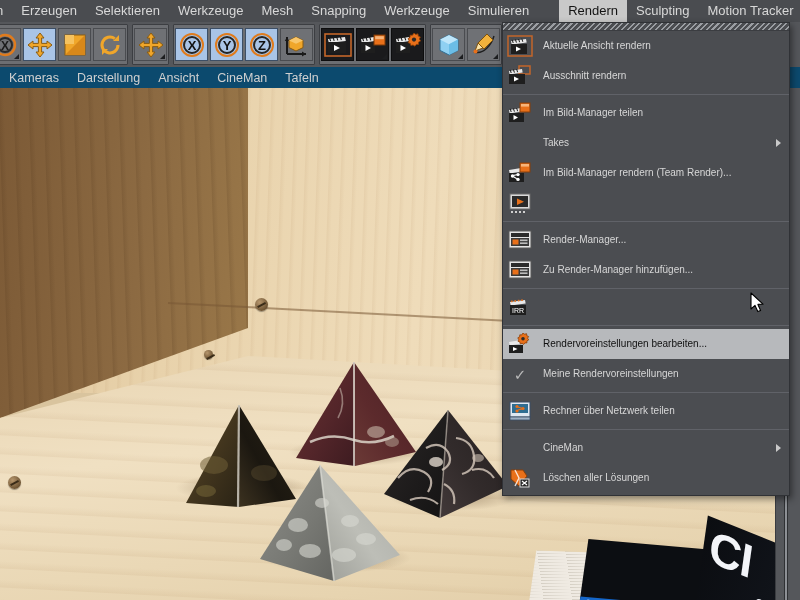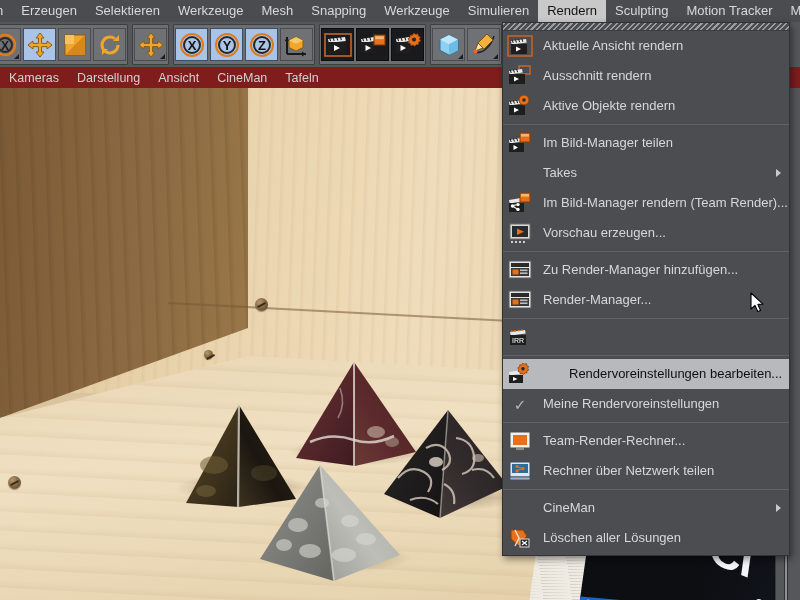--- a/index.html
+++ b/index.html
@@ -18,21 +18,21 @@
     background:#4a4c50;
     display:flex;align-items:center;
     border-bottom:1px solid #3a3c40;
     text-align:right;
   }
   .menubar .mi{
     font-size:13px;color:#d8d8d8;
     padding:3px 9px 4px 9px;white-space:nowrap;line-height:15px;
   }
   .menubar .mi.clipped{padding-left:0;margin-left:-4px;}
-  .menubar .mi.active{background:#c9c9c9;color:#141414;}
+  .menubar .mi.active{background:#c9c9c9;color:#141414;margin-left:21px;}
 
   
   .toolbar{
     position:absolute;left:0;top:22px;width:800px;height:45px;
     background:#55575b;
     display:flex;align-items:center;
   }
   .grp{display:flex;align-items:center;height:39px;
        background:#6c6e72;border:1px solid #3c3e42;margin-left:4px;border-radius:1px;}
   .grp.first{margin-left:-14px;}
@@ -45,21 +45,21 @@
   .tbtn.dark{background:#1a1a1c;border:1px solid #0d0d0e;}
   .tbtn .corner{
     position:absolute;right:1px;bottom:1px;width:0;height:0;
     border-left:5px solid transparent;border-bottom:5px solid #1d1e20;
   }
   .tbtn svg{display:block;}
 
   
   .submenubar{
     position:absolute;left:0;top:67px;width:800px;height:21px;
-    background:#7f1d1d;display:flex;align-items:center;
+    background:#0c4a6e;display:flex;align-items:center;
     border-bottom:1px solid #303236;
   }
   .submenubar .mi{font-size:12.5px;color:#d0d0d0;padding:3px 9px;line-height:14px;}
 
   
   .viewport{
     position:absolute;left:0;top:88px;width:775px;height:512px;
     overflow:hidden;background:#d9c49e;
   }
   .photo{position:absolute;inset:0;overflow:hidden;}
@@ -178,22 +178,22 @@
   }
   .mitem{
     position:relative;display:flex;align-items:center;height:30px;
     padding:0 6px 0 0;cursor:default;
   }
   .mitem.hl{background:#b7b9bc;}
   .mitem .ibox{
     width:30px;height:26px;margin-left:2px;margin-right:8px;
     display:flex;align-items:center;justify-content:center;flex:0 0 30px;
   }
-  .mitem .lbl{font-size:13px;color:#d7d7d7;line-height:16px;white-space:nowrap;text-align:center;}
-  .mitem.hl .lbl{color:#101010;margin-left:26px;}
+  .mitem .lbl{font-size:10px;color:#d7d7d7;line-height:16px;white-space:nowrap;text-align:center;}
+  .mitem.hl .lbl{color:#101010;}
   .mitem .arrow{
     position:absolute;right:8px;top:50%;margin-top:-4px;
     width:0;height:0;border-top:4px solid transparent;border-bottom:4px solid transparent;
     border-left:5px solid #c9c9c9;
   }
   .msep{height:1px;background:#606268;margin:3px 0;}
   .check{font-size:15px;color:#b9b9b9;line-height:15px;}
 
   
   .cursor{position:absolute;left:750px;top:292px;width:16px;height:22px;}
@@ -553,33 +553,20 @@
           <rect x="12" y="1" width="11" height="8" fill="none" stroke="#c4662a" stroke-width="1.5"></rect>
           <path d="M2 6 l13 -2 l.7 3.4 l-13 2 Z" fill="#e9e9e9"></path>
           <path d="M3.2 4.8 l1 3.2 M6.4 4.4 l1 3.2 M9.6 4 l1 3.2" stroke="#1b1b1b" stroke-width="1"></path>
           <rect x="2" y="9" width="16" height="10" fill="#1e1e1e"></rect>
           <path d="M7 11.5 L12 14 L7 16.5 Z" fill="#fff"></path>
         </svg>
       </div>
       <div class="lbl">Ausschnitt rendern</div>
     </div>
 
-    <div class="mitem">
-      <div class="ibox">
-        <svg width="26" height="22" viewBox="0 0 26 22">
-          <path d="M2 7 l13 -2 l.7 3.4 l-13 2 Z" fill="#e9e9e9"></path>
-          <path d="M3.2 5.8 l1 3.2 M6.4 5.4 l1 3.2 M9.6 5 l1 3.2" stroke="#1b1b1b" stroke-width="1"></path>
-          <rect x="2" y="10" width="16" height="10" fill="#1e1e1e"></rect>
-          <path d="M7 12.5 L12 15 L7 17.5 Z" fill="#fff"></path>
-          <circle cx="17" cy="5" r="5" fill="#e8701a" stroke="#8a3f08" stroke-width="1"></circle>
-          <circle cx="17" cy="5" r="1.8" fill="#2b2b2b"></circle>
-        </svg>
-      </div>
-      <div class="lbl">Aktive Objekte rendern</div>
-    </div>
 
     <div class="msep"></div>
 
     <div class="mitem">
       <div class="ibox">
         <svg width="26" height="22" viewBox="0 0 26 22">
           <path d="M2 8 l12 -2 l.7 3.4 l-12 2 Z" fill="#e9e9e9"></path>
           <path d="M3.2 6.8 l1 3.2 M6.4 6.4 l1 3.2 M9.6 6 l1 3.2" stroke="#1b1b1b" stroke-width="1"></path>
           <rect x="2" y="11" width="15" height="9" fill="#1e1e1e"></rect>
           <path d="M6.5 13 L11 15.5 L6.5 18 Z" fill="#fff"></path>
@@ -614,51 +601,50 @@
 
     <div class="mitem">
       <div class="ibox">
         <svg width="26" height="22" viewBox="0 0 26 22">
           <rect x="3" y="2" width="20" height="15" fill="#d9d9d9" stroke="#6a6a6a" stroke-width="1"></rect>
           <rect x="5" y="4" width="16" height="11" fill="#2a2a2a"></rect>
           <path d="M10 6.5 L17 9.8 L10 13 Z" fill="#e8701a"></path>
           <path d="M4 19 h2 v2 h-2 Z M8 19 h2 v2 h-2 Z M12 19 h2 v2 h-2 Z M16 19 h2 v2 h-2 Z" fill="#cfcfcf"></path>
         </svg>
       </div>
-      <div class="lbl">Vorschau erzeugen...</div>
     </div>
 
     <div class="msep"></div>
 
     <div class="mitem">
       <div class="ibox">
         <svg width="26" height="22" viewBox="0 0 26 22">
           <rect x="2" y="2" width="22" height="17" fill="#e3e3e3" stroke="#5a5a5a" stroke-width="1"></rect>
           <rect x="4" y="4" width="18" height="4" fill="#2b2b2b"></rect>
           <rect x="4" y="9" width="18" height="8" fill="#3a3a3a"></rect>
           <rect x="5.5" y="10.5" width="6" height="5" fill="#e8701a"></rect>
           <rect x="13" y="10.5" width="7.5" height="1.6" fill="#bdbdbd"></rect>
           <rect x="13" y="13.4" width="7.5" height="1.6" fill="#bdbdbd"></rect>
         </svg>
       </div>
-      <div class="lbl">Zu Render-Manager hinzufügen...</div>
+      <div class="lbl">Render-Manager...</div>
     </div>
 
     <div class="mitem">
       <div class="ibox">
         <svg width="26" height="22" viewBox="0 0 26 22">
           <rect x="2" y="2" width="22" height="17" fill="#e3e3e3" stroke="#5a5a5a" stroke-width="1"></rect>
           <rect x="4" y="4" width="18" height="4" fill="#2b2b2b"></rect>
           <rect x="4" y="9" width="18" height="8" fill="#3a3a3a"></rect>
           <rect x="5.5" y="10.5" width="6" height="5" fill="#e8701a"></rect>
           <rect x="13" y="10.5" width="7.5" height="1.6" fill="#bdbdbd"></rect>
           <rect x="13" y="13.4" width="7.5" height="1.6" fill="#bdbdbd"></rect>
         </svg>
       </div>
-      <div class="lbl">Render-Manager...</div>
+      <div class="lbl">Zu Render-Manager hinzufügen...</div>
     </div>
 
     <div class="msep"></div>
 
     <div class="mitem">
       <div class="ibox">
         <svg width="26" height="22" viewBox="0 0 26 22">
           <path d="M3 6 l15 -2 l.7 3.4 l-15 2 Z" fill="#e9e9e9"></path>
           <g fill="#e8701a">
             <rect x="4" y="4.6" width="1.6" height="1.6"></rect>
@@ -691,30 +677,20 @@
 
     <div class="mitem">
       <div class="ibox">
         <span class="check">✓</span>
       </div>
       <div class="lbl">Meine Rendervoreinstellungen</div>
     </div>
 
     <div class="msep"></div>
 
-    <div class="mitem">
-      <div class="ibox">
-        <svg width="26" height="22" viewBox="0 0 26 22">
-          <rect x="3" y="2" width="20" height="16" fill="#f0f0f0" stroke="#4a4a4a" stroke-width="1"></rect>
-          <rect x="6" y="5" width="14" height="10" fill="#e8701a"></rect>
-          <rect x="9" y="18" width="8" height="2" fill="#8c8c8c"></rect>
-        </svg>
-      </div>
-      <div class="lbl">Team-Render-Rechner...</div>
-    </div>
 
     <div class="mitem">
       <div class="ibox">
         <svg width="26" height="22" viewBox="0 0 26 22">
           <rect x="3" y="2" width="20" height="15" fill="#dfe7f2" stroke="#3b4e66" stroke-width="1"></rect>
           <rect x="5" y="4" width="16" height="9" fill="#2f6d92"></rect>
           <circle cx="10" cy="6.5" r="1.6" fill="#e8701a"></circle>
             <circle cx="16" cy="8.5" r="1.6" fill="#e8701a"></circle>
           <circle cx="10" cy="11" r="1.6" fill="#e8701a"></circle>
           <path d="M11 7 L15 8.2 M11 10 L15 9" stroke="#e8701a" stroke-width="1.1"></path>

